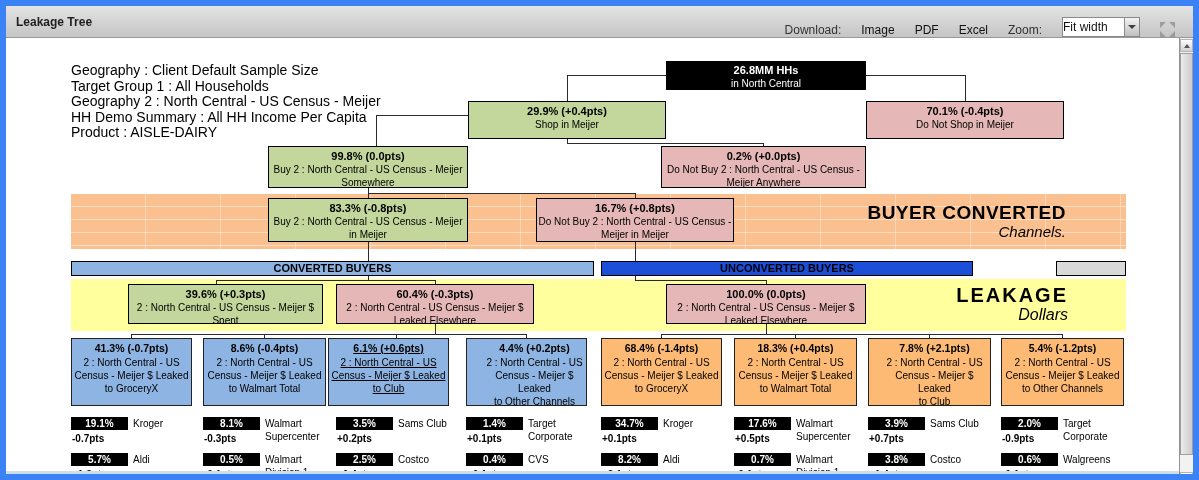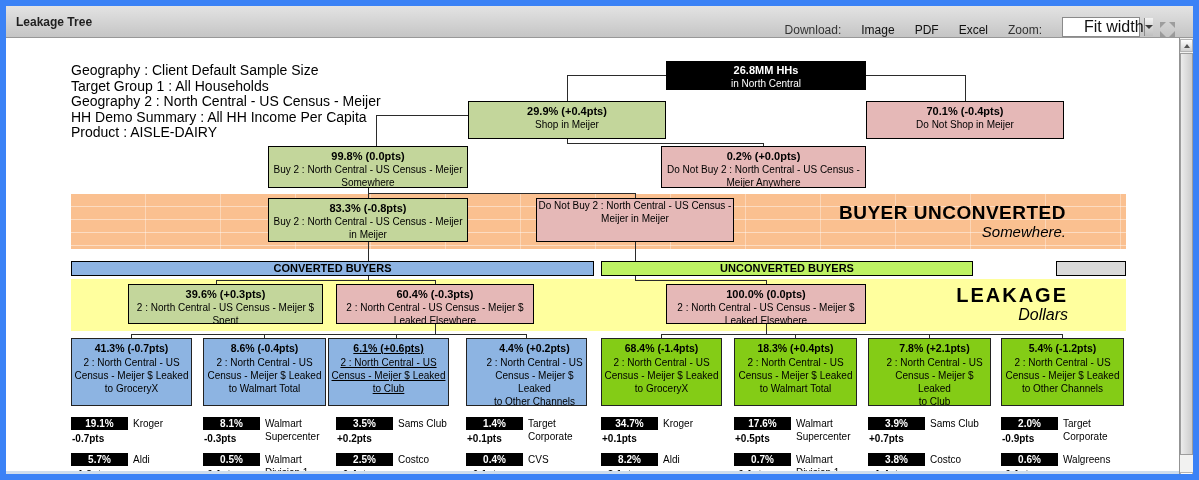--- a/index.html
+++ b/index.html
@@ -7,34 +7,34 @@
     font-family:"Liberation Sans",sans-serif;overflow:hidden;
     border:6px solid #3b82f6;box-sizing:border-box;color:#000;}
   
   .titlebar{position:absolute;left:0;top:0;width:100%;height:32px;
     background:linear-gradient(#e3e3e3,#c5c5c5);border-bottom:1px solid #989898;box-sizing:border-box;z-index:6;}
   .title{position:absolute;left:10px;top:9px;font-size:12px;font-weight:bold;color:#1f1f1f;}
   .toolbar{position:absolute;right:18px;top:0;height:31px;display:flex;align-items:flex-end;gap:20px;font-size:12px;color:#111;}
   .tool-label{color:#333;}
   .tool-link{cursor:pointer;}
   .zoom-select{display:flex;width:78px;height:20px;border:1px solid #8a8a8a;background:#fff;align-items:center;box-sizing:border-box;cursor:pointer;}
-  .zoom-value{flex:1;font-size:16px;white-space:nowrap;margin-left:21px;}
+  .zoom-value{flex:1;font-size:12px;white-space:nowrap;}
   .zoom-arrow{width:15px;height:100%;background:linear-gradient(#f3f3f3,#bfbfbf);border-left:1px solid #8a8a8a;display:flex;align-items:center;justify-content:center;box-sizing:border-box;}
   .zoom-arrow i{display:block;width:0;height:0;border:4px solid transparent;border-top-color:#3d3d3d;margin-top:4px;}
   .expand-icon{width:15px;height:15px;display:block;opacity:.75;cursor:pointer;}
   
   .info{position:absolute;left:65px;top:57px;font-size:14px;line-height:15.6px;white-space:nowrap;z-index:1;}
   
   .band{position:absolute;box-sizing:border-box;z-index:1;}
   .band-orange{left:65px;top:188px;width:1055px;height:55px;background-color:#fac090;
      background-image:repeating-linear-gradient(to bottom,transparent 0,transparent 12px,rgba(255,255,255,.45) 12px,rgba(255,255,255,.45) 13px),
                       repeating-linear-gradient(to right,transparent 0,transparent 74px,rgba(255,255,255,.35) 74px,rgba(255,255,255,.35) 75px);}
   .band-yellow{left:65px;top:273px;width:1055px;height:52px;background:#ffff9e;}
   .band-blue{left:65px;top:255px;width:523px;height:15px;background:#8eb4e3;border:1px solid #000;}
-  .band-gray{left:595px;top:255px;width:372px;height:15px;background:#bef264;border:1px solid #000;}
+  .band-gray{left:595px;top:255px;width:372px;height:15px;background:#1d4ed8;border:1px solid #000;}
   .band-gray2{left:1050px;top:255px;width:70px;height:15px;background:#d9d9d9;border:1px solid #000;}
   .bandlabel{font-size:11px;font-weight:bold;text-align:center;line-height:13px;display:block;}
   .bc-title{position:absolute;left:700px;top:196px;width:360px;text-align:right;font-size:19px;font-weight:bold;letter-spacing:.5px;z-index:2;}
   .bc-sub{position:absolute;left:700px;top:217px;width:360px;text-align:right;font-size:15px;font-style:italic;z-index:2;}
   .lk-title{position:absolute;left:700px;top:278px;width:362px;text-align:right;font-size:20px;font-weight:bold;letter-spacing:2px;z-index:2;}
   .lk-sub{position:absolute;left:700px;top:300px;width:362px;text-align:right;font-size:16px;font-style:italic;z-index:2;}
   
   .hline{position:absolute;height:1px;background:#2b2b2b;z-index:2;}
   .vline{position:absolute;width:1px;background:#2b2b2b;z-index:2;}
   
@@ -42,21 +42,21 @@
   .node .l1{font-size:11px;font-weight:bold;line-height:14px;padding-top:2px;}
   .node .lx{font-size:10px;line-height:13px;}
   .green{background:#c3d69b;}
   .pink{background:#e5b8b7;}
   .node.black{background:#000;color:#fff;border-color:#000;}
   
   .leaf{position:absolute;top:332px;height:68px;border:1px solid #222;box-sizing:border-box;text-align:center;z-index:3;}
   .leaf .l1{font-size:10.5px;font-weight:bold;line-height:15px;padding-top:2px;}
   .leaf .lx{font-size:10px;line-height:13px;}
   .bluebg{background:#8db4e2;}
-  .graybg{background:#84cc16;}
+  .graybg{background:#fdba74;}
   
   .stat{position:absolute;width:132px;height:36px;z-index:3;}
   .stat-box{position:absolute;left:0;top:0;width:57px;height:13px;background:#000;color:#fff;
     font-size:10px;font-weight:bold;text-align:center;line-height:13px;}
   .stat-name{position:absolute;left:62px;top:0;width:70px;font-size:10px;line-height:13px;text-align:left;}
   .stat-delta{position:absolute;left:1px;top:16px;font-size:10px;font-weight:bold;}
   
   .vscroll{position:absolute;right:0;top:32px;width:14px;height:448px;background:#f2f2f1;
     border-left:1px solid #939393;box-sizing:border-box;z-index:5;}
   .scroll-btn{position:absolute;left:0;width:13px;height:13px;background:linear-gradient(#fefefe,#d2d2d2);
@@ -108,22 +108,22 @@
   <div class="band band-orange"></div>
   <div class="band band-yellow"></div>
   <div class="band band-blue">
     <span class="bandlabel">CONVERTED BUYERS</span>
   </div>
   <div class="band band-gray">
     <span class="bandlabel">UNCONVERTED BUYERS</span>
   </div>
   <div class="band band-gray2"></div>
 
-  <div class="bc-title">BUYER UNCONVERTED</div>
-  <div class="bc-sub">Somewhere.</div>
+  <div class="bc-title">BUYER CONVERTED</div>
+  <div class="bc-sub">Channels.</div>
   <div class="lk-title">LEAKAGE</div>
   <div class="lk-sub">Dollars</div>
 
   <div class="hline" style="left:561px;top:69px;width:99px;"></div>
   <div class="hline" style="left:860px;top:69px;width:99px;"></div>
   <div class="vline" style="left:561px;top:69px;height:26px;"></div>
   <div class="vline" style="left:959px;top:69px;height:26px;"></div>
   <div class="hline" style="left:370px;top:109px;width:92px;"></div>
   <div class="vline" style="left:370px;top:109px;height:31px;"></div>
   <div class="vline" style="left:561px;top:133px;height:5px;"></div>
@@ -175,20 +175,21 @@
     <div class="l1">0.2% (+0.0pts)</div>
     <div class="lx">Do Not Buy 2 : North Central - US Census -</div>
     <div class="lx">Meijer Anywhere</div>
   </div>
   <div class="node green" style="left:262px;top:192px;width:200px;height:44px;">
     <div class="l1">83.3% (-0.8pts)</div>
     <div class="lx">Buy 2 : North Central - US Census - Meijer</div>
     <div class="lx">in Meijer</div>
   </div>
   <div class="node pink" style="left:530px;top:192px;width:198px;height:44px;">
+    <div class="l1">16.7% (+0.8pts)</div>
     <div class="lx">Do Not Buy 2 : North Central - US Census -</div>
     <div class="lx">Meijer in Meijer</div>
   </div>
   <div class="node green" style="left:112px;top:278px;width:195px;height:40px;margin-left:10px;">
     <div class="l1">39.6% (+0.3pts)</div>
     <div class="lx">2 : North Central - US Census - Meijer $ Spent</div>
 
   </div>
   <div class="node pink" style="left:330px;top:278px;width:198px;height:40px;">
     <div class="l1">60.4% (-0.3pts)</div>

